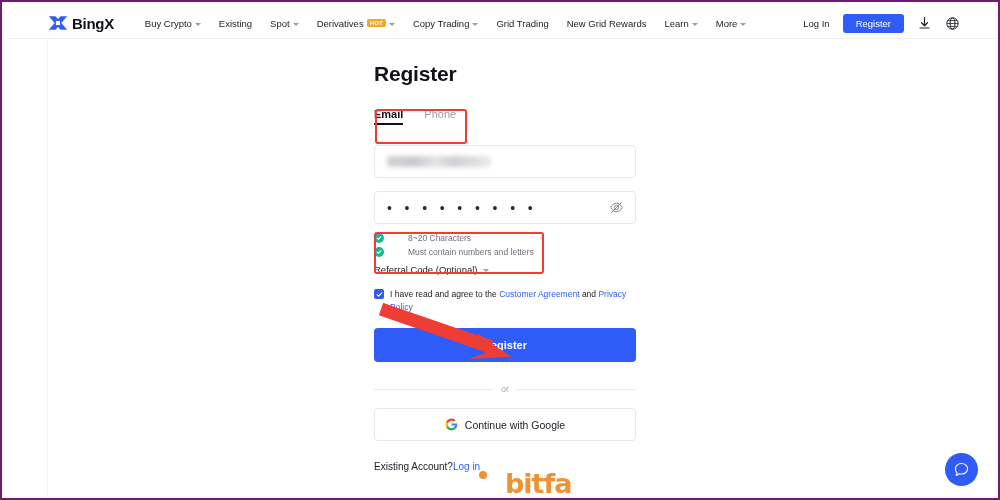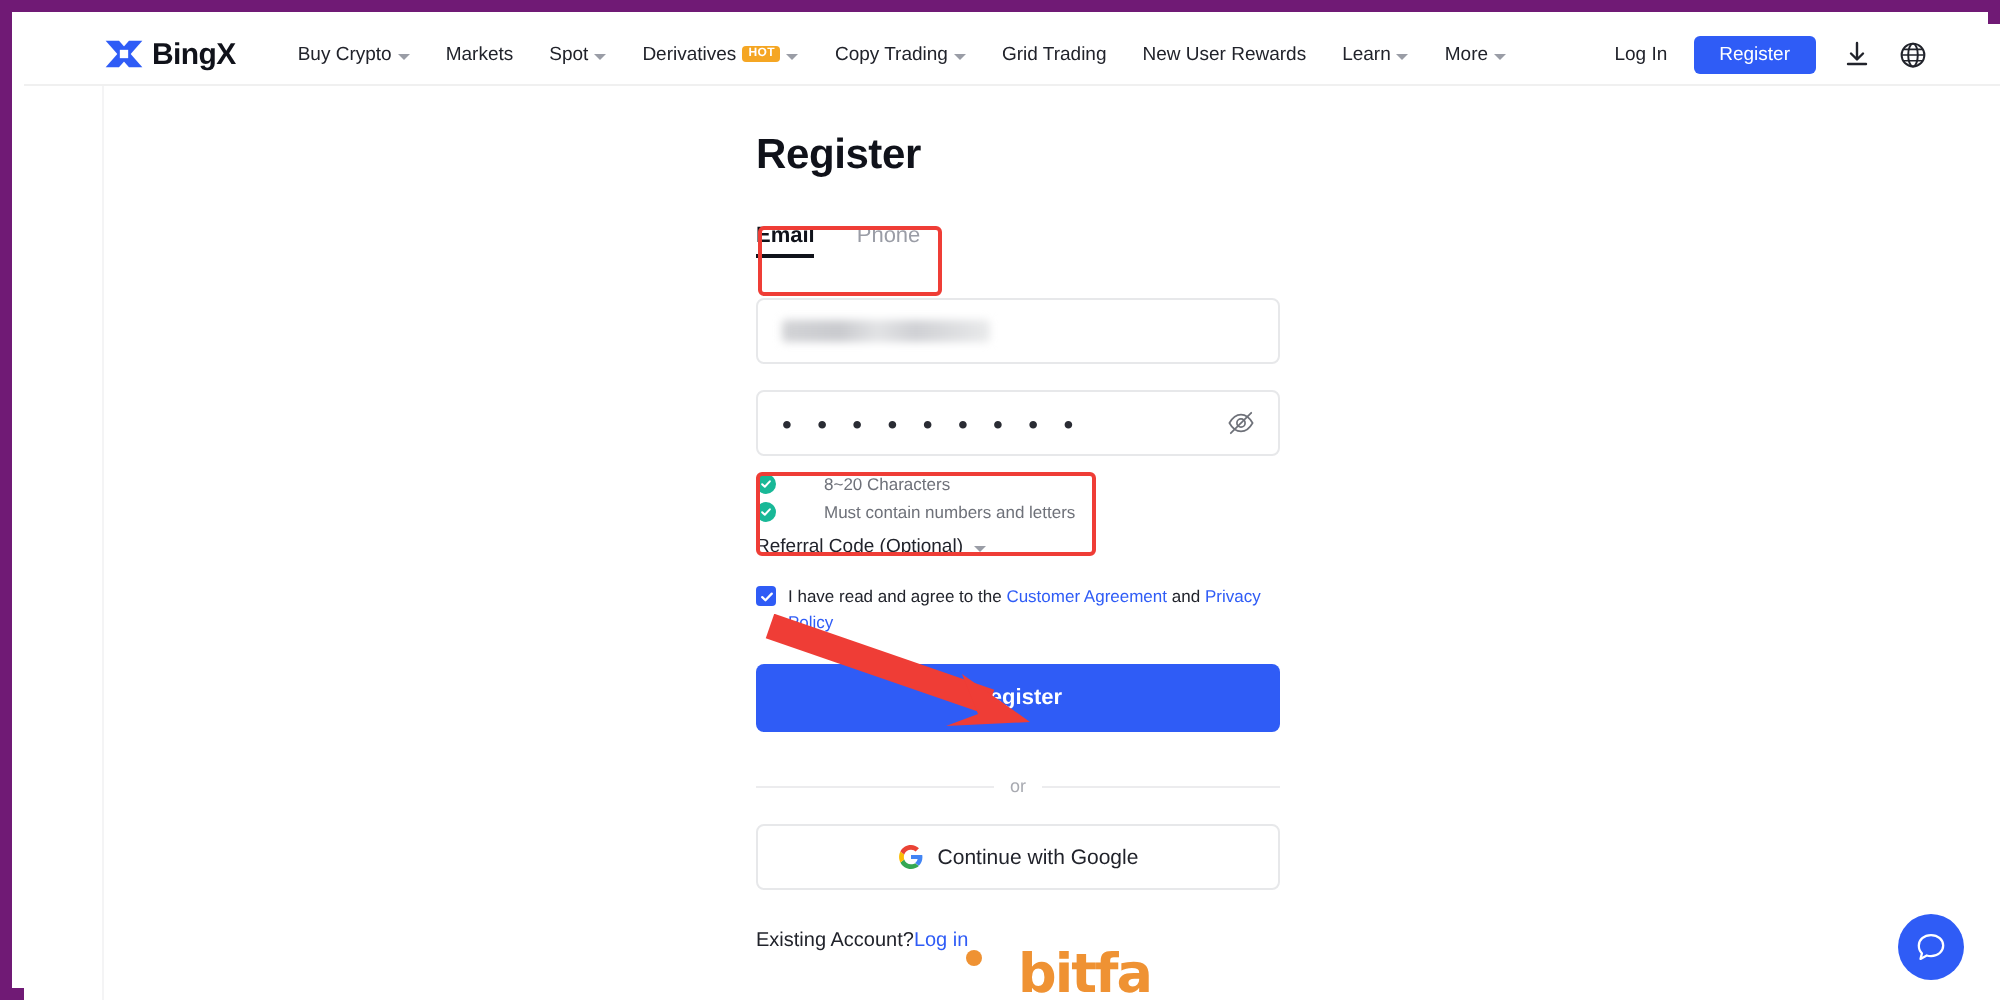--- a/index.html
+++ b/index.html
@@ -4,21 +4,21 @@
 <style>
   * { box-sizing: border-box; margin: 0; padding: 0; }
   html, body {
     width: 1000px; height: 500px;
     font-family: "Liberation Sans", sans-serif;
     background: #ffffff;
     overflow: hidden;
   }
   .frame {
     position: absolute; inset: 0;
-    border: 6px solid #701a75;
+    border: 2px solid #701a75;
     background: #ffffff;
   }
   .page {
     position: absolute;
     left: 6px; top: 6px;
     width: 988px; height: 488px;
     background: #ffffff;
     overflow: hidden;
   }
 
@@ -222,40 +222,40 @@
       </svg>
       <span class="logo-text">BingX</span>
     </div>
 
     <div class="nav-links">
       <div class="nav-item">
         <span>Buy Crypto</span>
         <span class="caret"></span>
       </div>
       <div class="nav-item">
-        <span>Markets</span>
+        <span>Existing</span>
       </div>
       <div class="nav-item">
         <span>Spot</span>
         <span class="caret"></span>
       </div>
       <div class="nav-item">
         <span>Derivatives</span>
         <span class="hot-badge">HOT</span>
         <span class="caret"></span>
       </div>
       <div class="nav-item">
         <span>Copy Trading</span>
         <span class="caret"></span>
       </div>
       <div class="nav-item">
         <span>Grid Trading</span>
       </div>
       <div class="nav-item">
-        <span>New User Rewards</span>
+        <span>New Grid Rewards</span>
       </div>
       <div class="nav-item">
         <span>Learn</span>
         <span class="caret"></span>
       </div>
       <div class="nav-item">
         <span>More</span>
         <span class="caret"></span>
       </div>
     </div>

